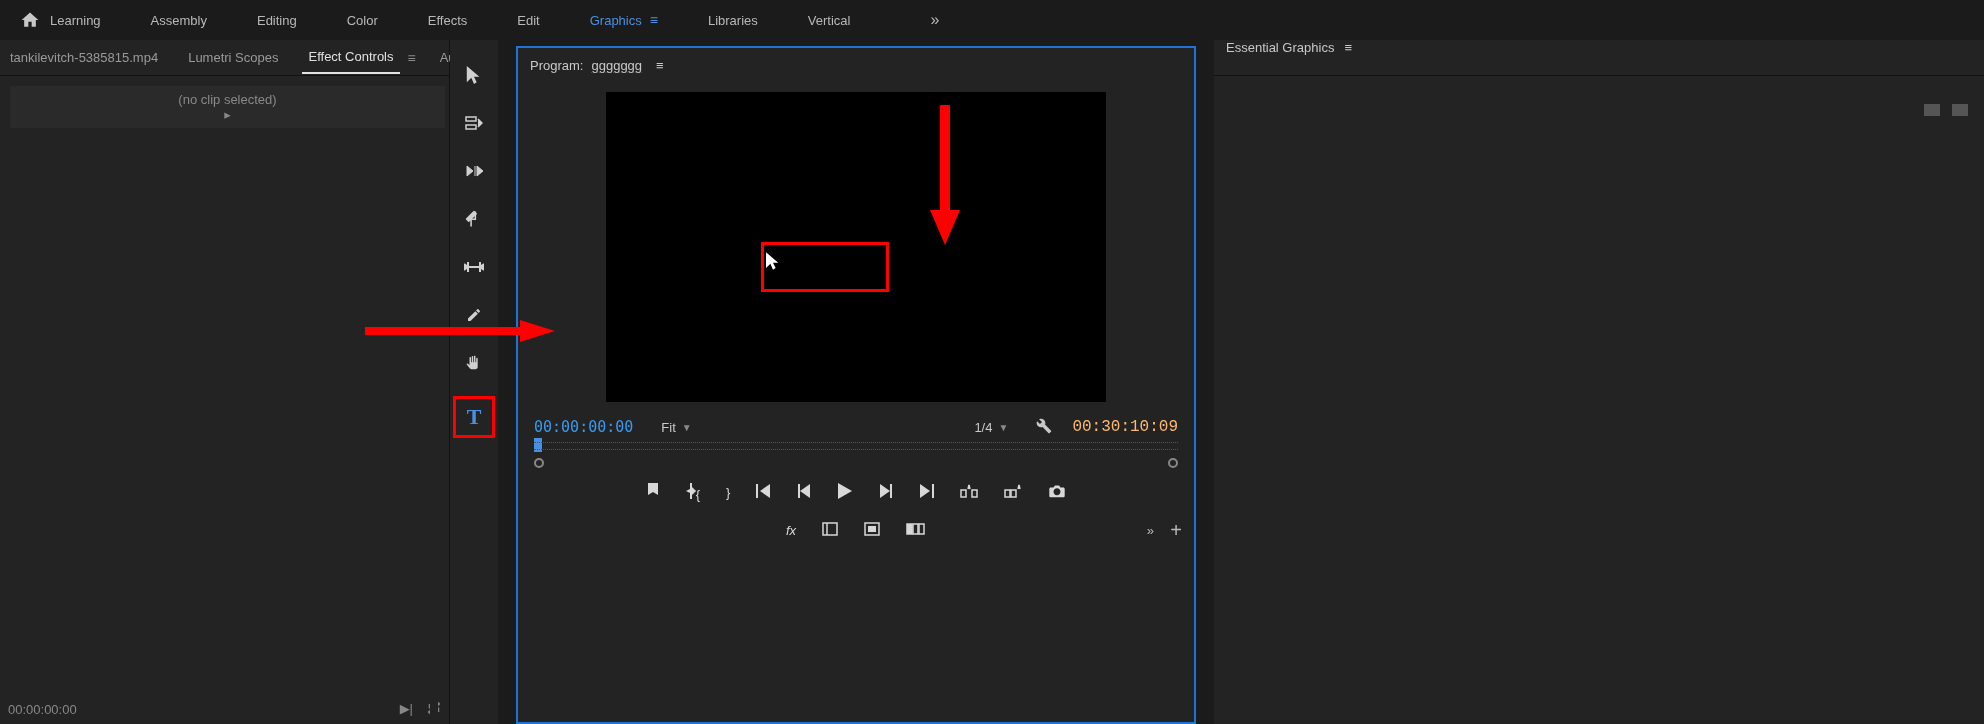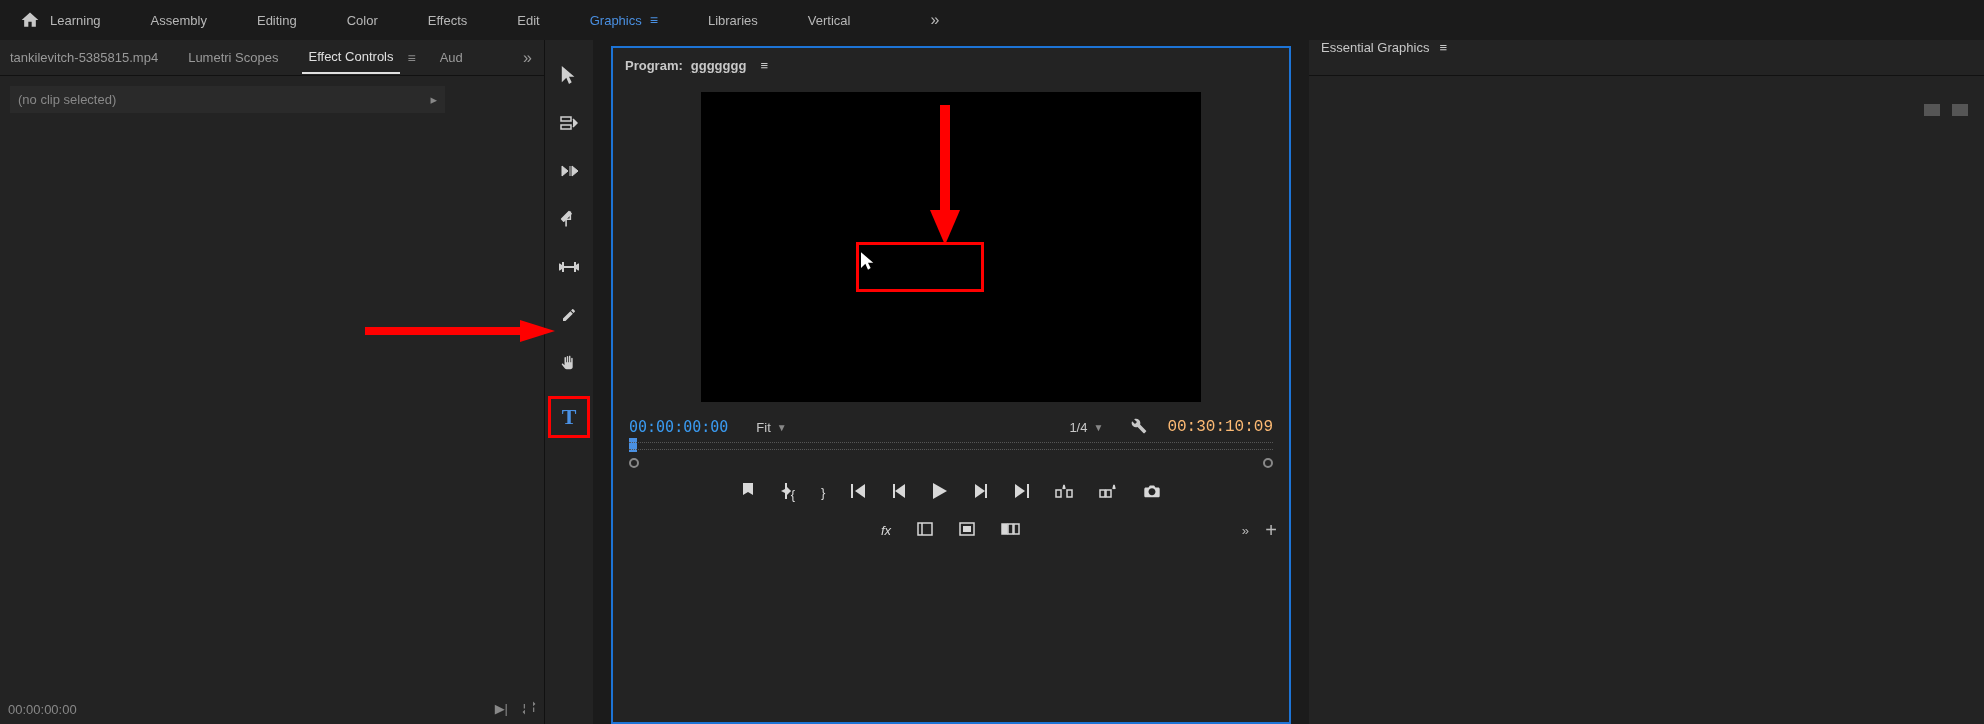--- a/index.html
+++ b/index.html
@@ -40,21 +40,21 @@
     .overflow-btn { color: #b8b8b8; cursor: pointer; font-size: 16px; margin-left: 30px; }
 
     
     .main-layout {
       display: flex;
       height: calc(100% - 40px);
     }
 
     
     .left-panel {
-      width: 545px;
+      width: 450px;
       background: #232323;
       border-right: 1px solid #111;
       display: flex;
       flex-direction: column;
     }
     .panel-tabs {
       display: flex;
       align-items: center;
       height: 36px;
       gap: 18px;
@@ -80,20 +80,21 @@
       position: relative;
     }
     .no-clip-row {
       display: flex;
       align-items: center;
       justify-content: space-between;
       padding: 6px 8px;
       background: #2a2a2a;
       color: #888;
       width: 435px;
+      flex-direction: column;
     }
     .no-clip-chevron { color: #888; }
     
     .left-footer {
       height: 30px;
       display: flex;
       align-items: center;
       padding: 0 8px;
       justify-content: space-between;
     }
@@ -133,21 +134,20 @@
       flex-direction: column;
       position: relative;
     }
     .program-header {
       height: 34px;
       display: flex;
       align-items: center;
       padding: 0 12px;
       gap: 8px;
       color: #c8c8c8;
-      font-weight: bold;
     }
     .monitor-viewport {
       flex: 0 0 auto;
       display: flex;
       justify-content: center;
       padding: 10px 0;
     }
     .video-frame {
       width: 500px;
       height: 310px;

